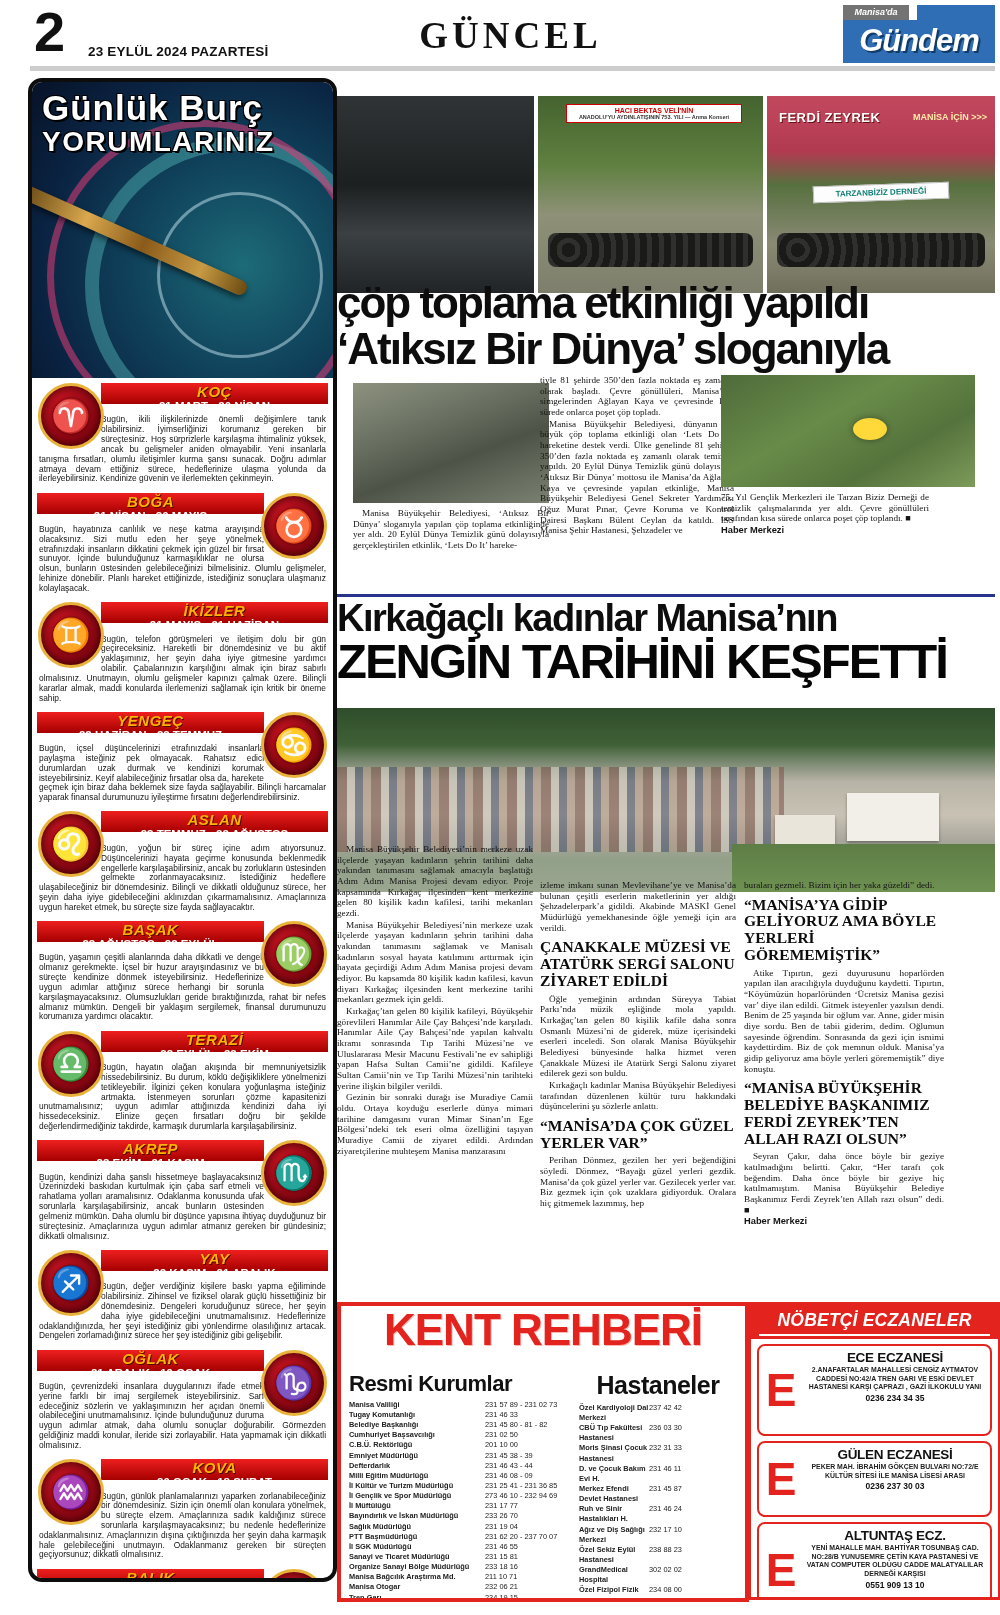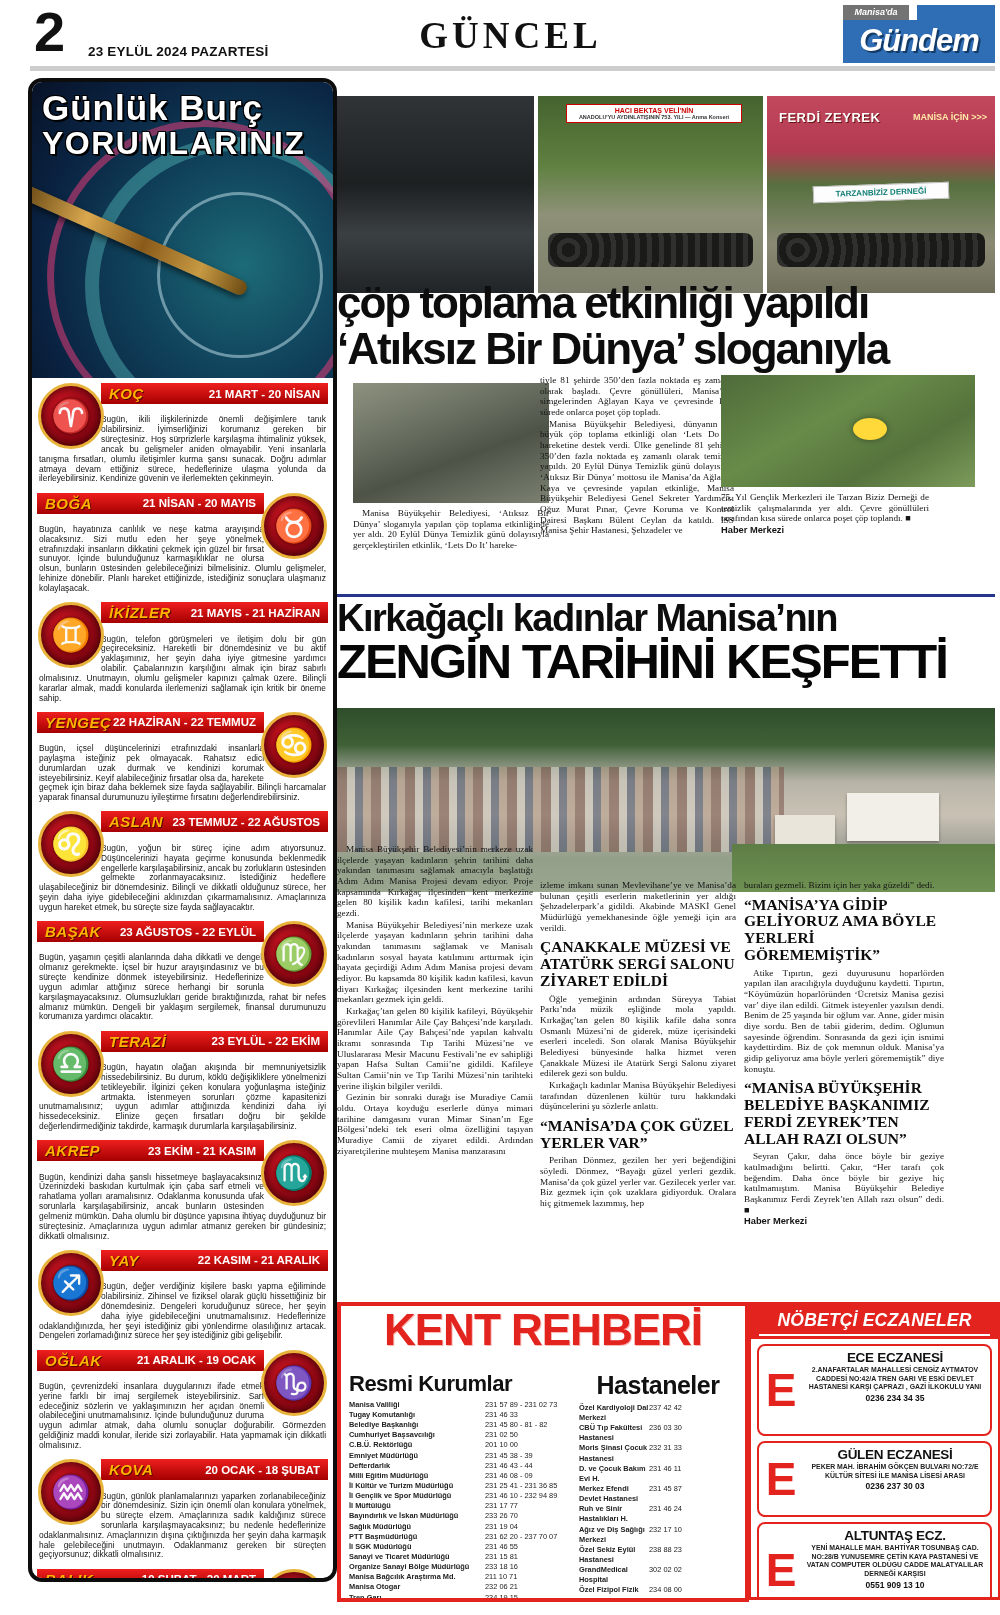--- a/index.html
+++ b/index.html
@@ -27,25 +27,25 @@
   .sb-hero{position:relative;height:296px;overflow:hidden;
         background:radial-gradient(circle at 70% 62%,#1d6b78 0%,#10435c 38%,#0a2342 72%,#071227 100%);}
   .ring1{position:absolute;right:-50px;top:55px;width:270px;height:270px;border:14px solid rgba(96,209,205,.38);border-radius:50%;}
   .ring2{position:absolute;right:-28px;top:38px;width:300px;height:300px;border:7px solid rgba(226,60,120,.55);border-radius:50%;}
   .ring3{position:absolute;right:10px;top:110px;width:160px;height:160px;border:3px solid rgba(200,230,240,.5);border-radius:50%;}
   .pen{position:absolute;left:-25px;top:150px;width:250px;height:15px;border-radius:8px;transform:rotate(24deg);
         background:linear-gradient(90deg,#5d3f10,#d9a84e 30%,#8a5a1a 55%,#c79a43 80%,#6b4a12);box-shadow:0 3px 6px rgba(0,0,0,.6);}
   .sb-title{position:absolute;left:10px;top:8px;color:#fff;font-weight:700;line-height:1.05;
         text-shadow:2px 2px 0 #000,-1px -1px 0 #000,1px -1px 0 #000,-1px 1px 0 #000;}
   .sb-title .t1{font-size:35px;letter-spacing:1px;}
-  .sb-title .t2{font-size:32px;letter-spacing:1.5px;}
+  .sb-title .t2{font-size:28px;letter-spacing:1.5px;}
   .sb-entries{padding:5px 5px 0 5px;}
   .sb-entries>div.burc{position:relative;margin-bottom:6px;min-height:88px;}
   .bar{height:21px;display:flex;align-items:center;justify-content:space-between;padding:0 8px;
-        background:linear-gradient(180deg,#ef1f1f,#a50000);}
+        background:linear-gradient(180deg,#ef1f1f,#a50000);flex-direction:column;}
   .sb-entries>div.burc:nth-of-type(odd) .bar{margin-left:64px;}
   .sb-entries>div.burc:nth-of-type(even) .bar{margin-right:64px;}
   .burc-name{font-size:15px;font-weight:700;font-style:italic;color:#ffb400;letter-spacing:.5px;
         text-shadow:1px 1px 0 #550000;}
   .burc-dates{font-size:11.5px;font-weight:700;color:#fff;}
   .zicon{position:absolute;top:0;width:60px;height:60px;border-radius:50%;border:3px solid #e8b33a;
         background:radial-gradient(circle at 35% 30%,#c41320,#7d040f 75%);display:flex;align-items:center;
         justify-content:center;box-shadow:inset 0 0 8px rgba(0,0,0,.6);}
   .sb-entries>div.burc:nth-of-type(odd) .zicon{left:1px;}
   .sb-entries>div.burc:nth-of-type(even) .zicon{right:1px;}
@@ -421,21 +421,21 @@
               <span class="dir-phone">231 46 08 - 09</span>
             </div>
 
             <div class="dir-row">
               <span class="dir-name">İl Kültür ve Turizm Müdürlüğü</span>
               <span class="dir-phone">231 25 41 - 231 36 85</span>
             </div>
 
             <div class="dir-row">
               <span class="dir-name">İl Gençlik ve Spor Müdürlüğü</span>
-              <span class="dir-phone">231 46 10 - 232 94 89</span>
+              <span class="dir-phone">273 46 10 - 232 94 69</span>
             </div>
 
             <div class="dir-row">
               <span class="dir-name">İl Müftülüğü</span>
               <span class="dir-phone">231 17 77</span>
             </div>
 
             <div class="dir-row">
               <span class="dir-name">Bayındırlık ve İskan Müdürlüğü</span>
               <span class="dir-phone">233 26 70</span>

